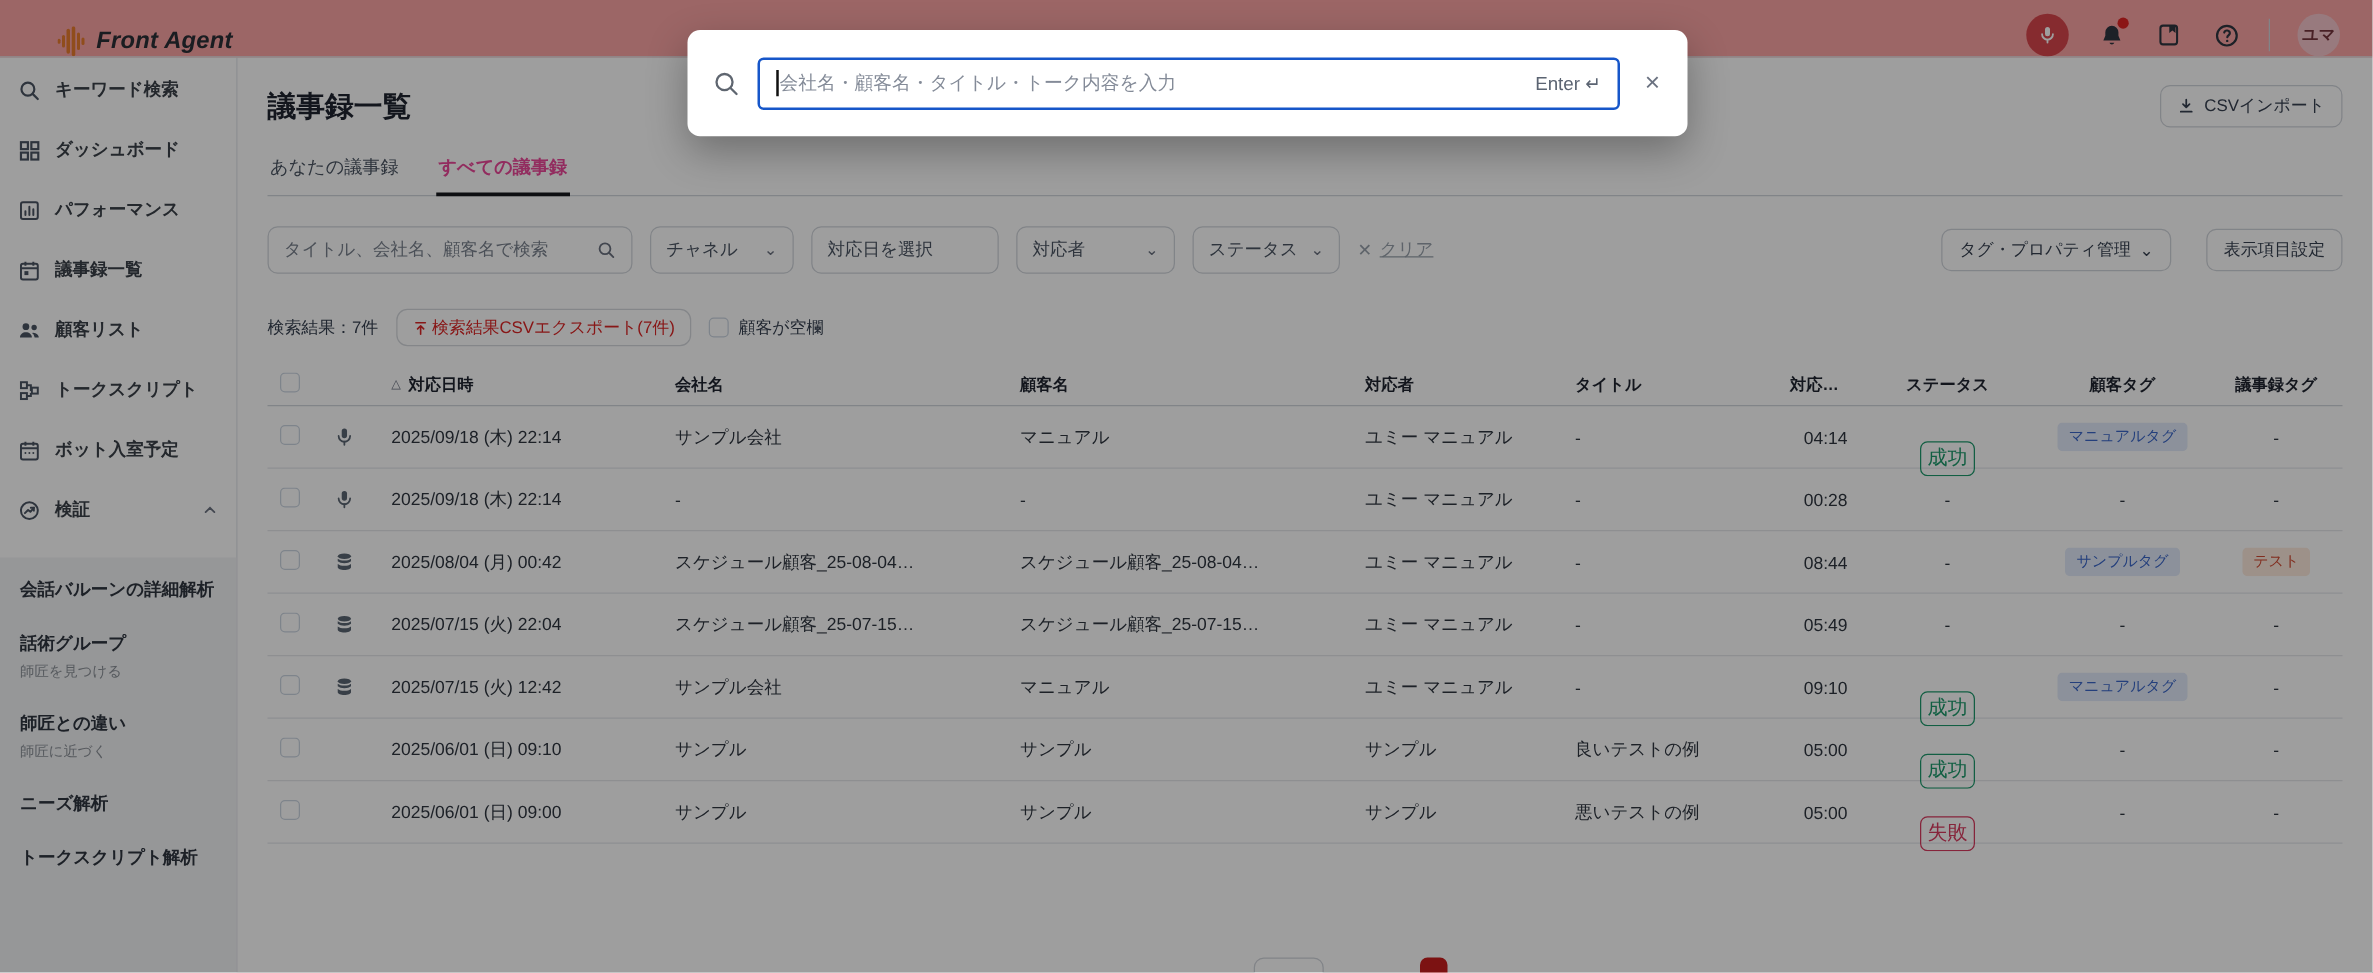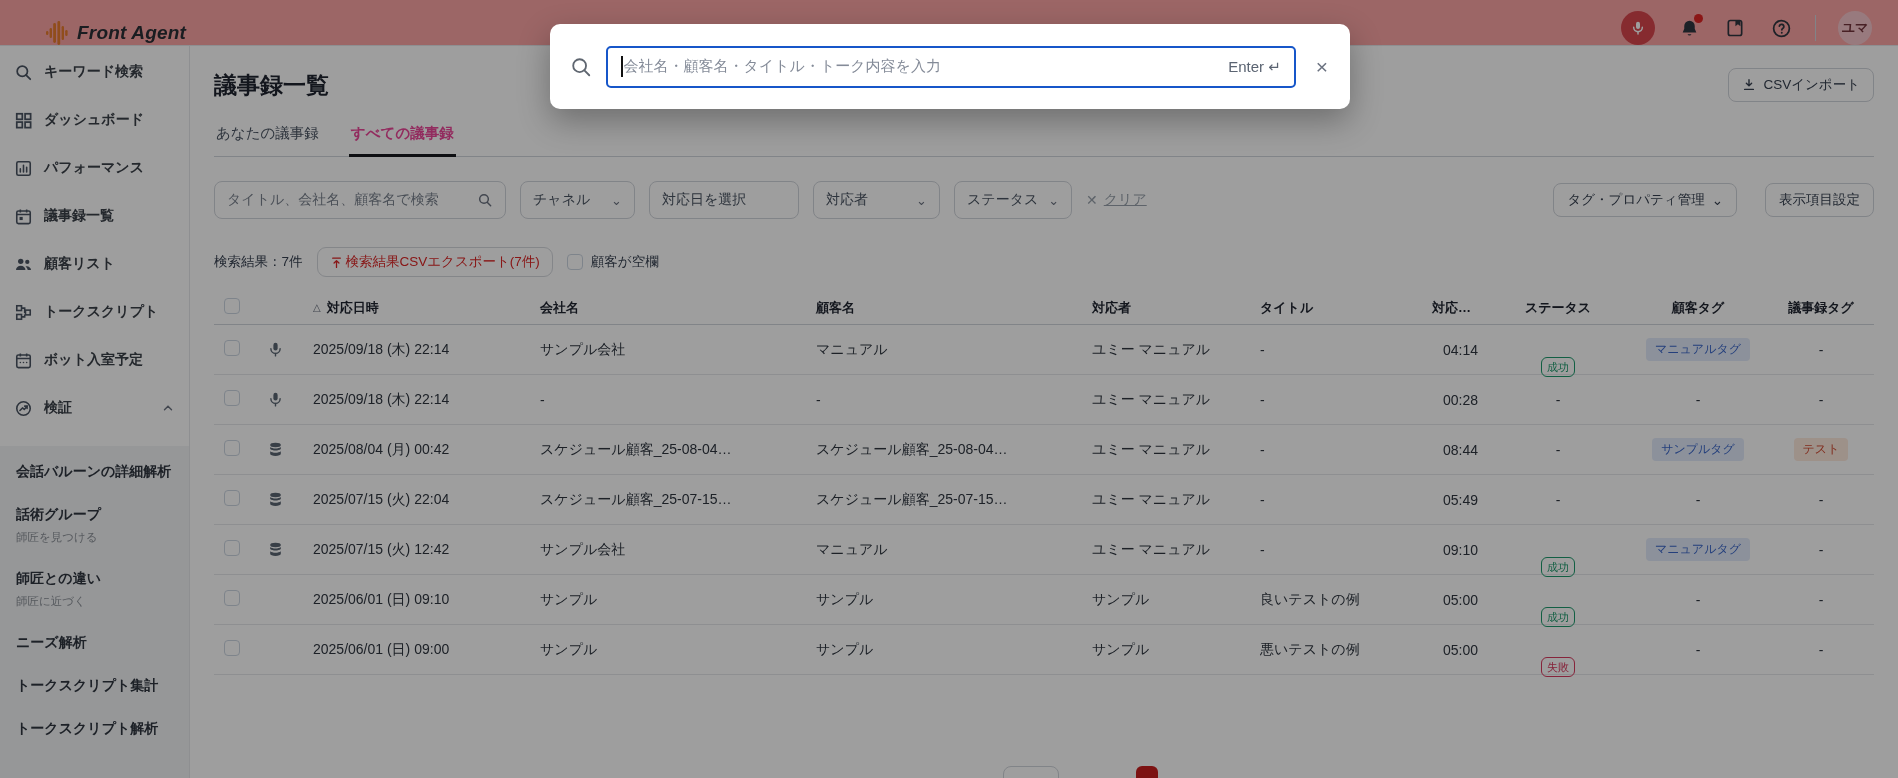--- a/index.html
+++ b/index.html
@@ -76,21 +76,21 @@
   .trow { display:grid; grid-template-columns:38px 46px 232px 276px 276px 168px 172px 66px 140px 140px 106px; align-items:center; }
   .thead { height:34px; border-bottom:1px solid #d1d5db; font-size:13px; font-weight:700; color:#1f2430; }
   .tbody .trow { height:50px; border-bottom:1px solid #e5e7eb; font-size:14px; color:#2f3640; cursor:pointer; }
   .cell { padding:0 10px; overflow:hidden; white-space:nowrap; text-overflow:ellipsis; }
   .cell.first { padding-left:15px; }
   .cell.right { text-align:right; }
   .cell.center { text-align:center; }
   .sort-wrap { display:flex; align-items:center; gap:6px; }
   .sort-ico { font-size:10px; color:#6b7280; cursor:pointer; }
   .row-icn { width:17px; height:17px; color:#5b6673; margin:0 auto; }
-  .badge { display:inline-block; border:1px solid; border-radius:6px; padding:2px 5px; font-size:11px; line-height:1.35;margin-top:35px; }
+  .badge { display:inline-block; border:1px solid; border-radius:6px; padding:2px 5px; font-size:16px; line-height:1.35;margin-top:35px; }
   .badge.success { color:var(--success); border-color:var(--success); }
   .badge.fail { color:var(--fail); border-color:var(--fail); }
   .pill { display:inline-block; border-radius:4px; padding:3px 9px; font-size:12px; line-height:1.35; }
   .pill.blue { background:var(--tagBlueBg); color:var(--tagBlueText); }
   .pill.orange { background:var(--tagOrangeBg); color:var(--tagOrangeText); }
 
   
   .pg-btn { position:absolute; left:1003px; top:766px; width:56px; height:30px; border:1px solid #d1d5db; border-radius:8px; background:#fff; z-index:3; }
   .pg-page { position:absolute; left:1136px; top:766px; width:22px; height:26px; background:var(--pageRed); border-radius:6px; z-index:3; }
 
@@ -252,23 +252,20 @@
       <div class="ssub">師匠を見つける</div>
     </div>
     <div class="sub-item">
       <div class="slbl">師匠との違い</div>
       <div class="ssub">師匠に近づく</div>
     </div>
     <div class="sub-item">
       <div class="slbl">ニーズ解析</div>
     </div>
     <div class="sub-item">
-      <div class="slbl">トークスクリプト集計</div>
-    </div>
-    <div class="sub-item">
       <div class="slbl">トークスクリプト解析</div>
     </div>
   </div>
 </nav>
 
 <main class="main">
 
   <div class="title-row">
     <h1 class="page-title">議事録一覧</h1>
     <button class="btn-outline csv-import">

